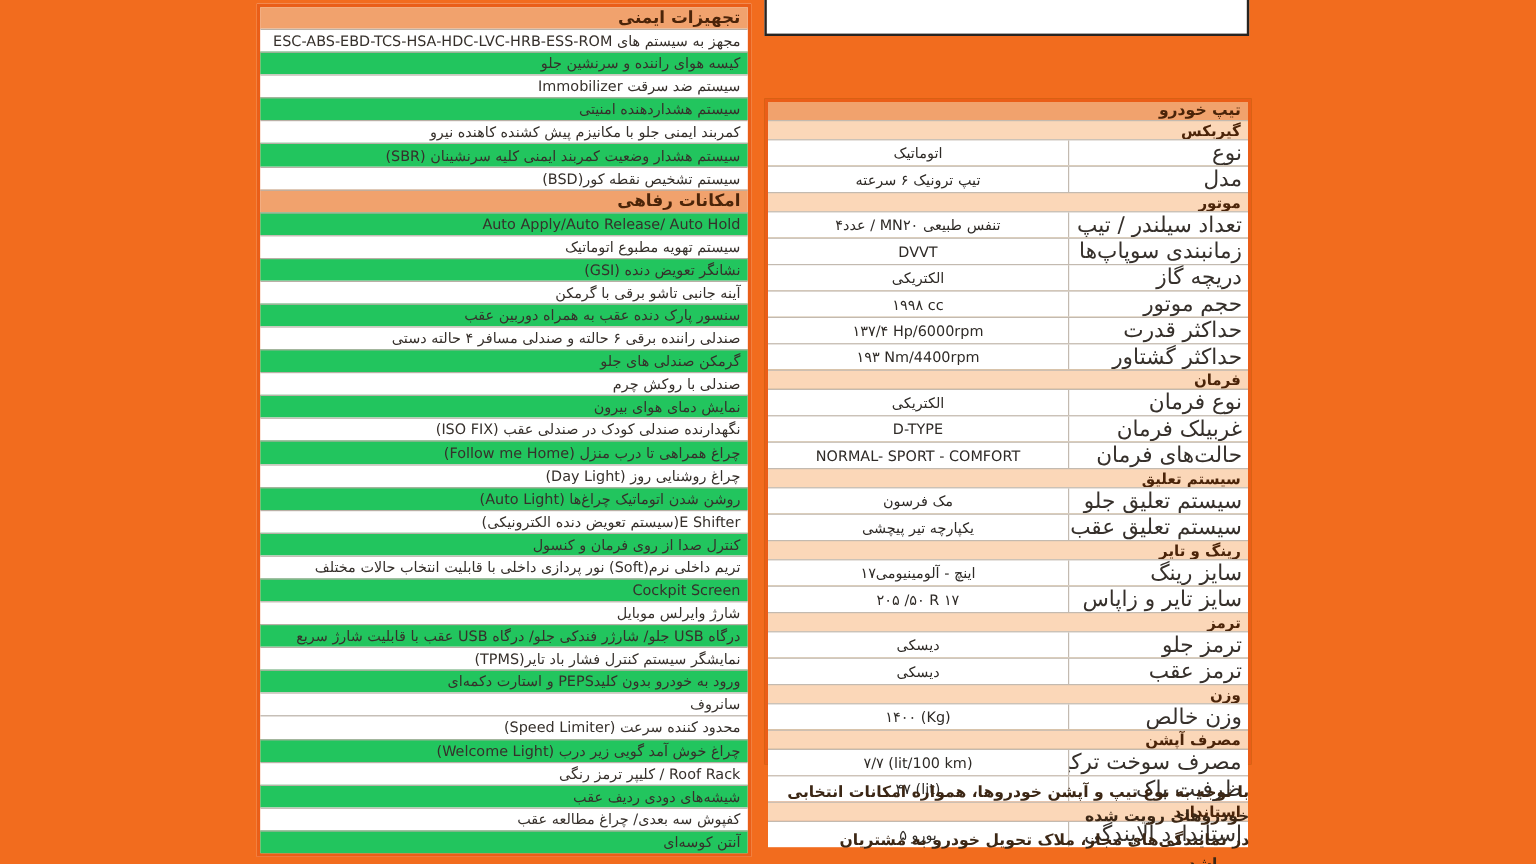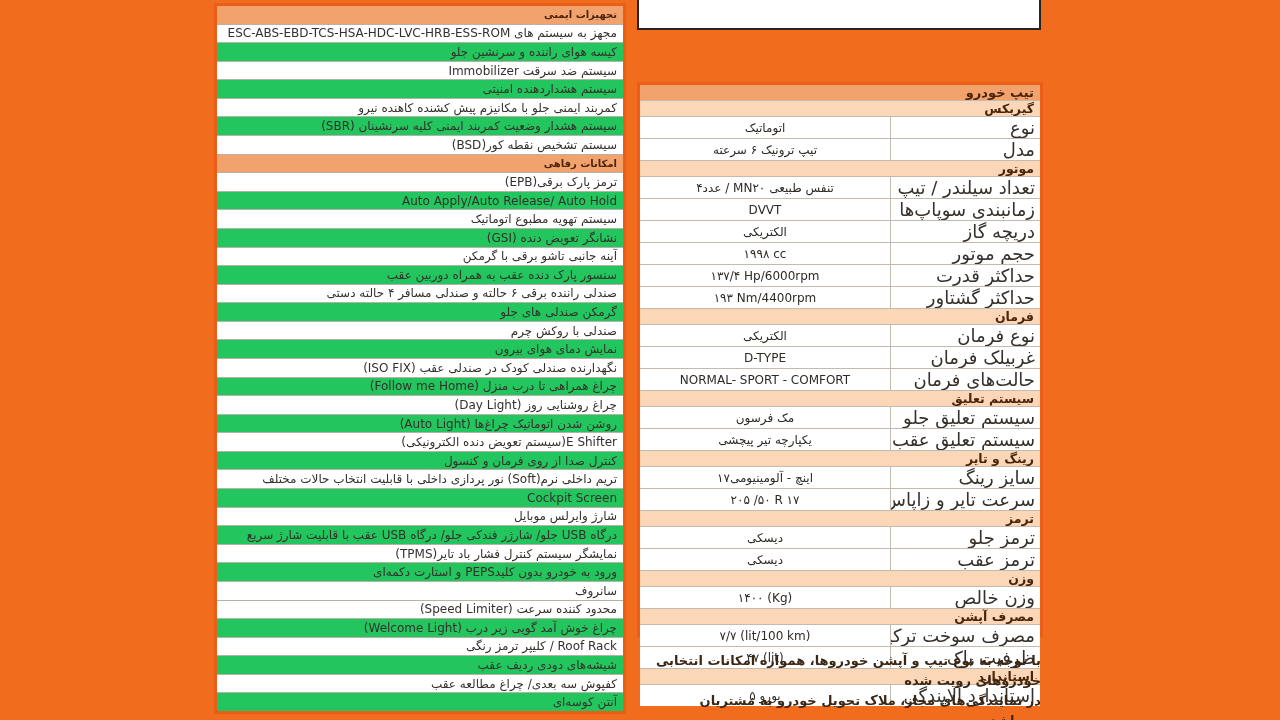--- a/index.html
+++ b/index.html
@@ -12,21 +12,21 @@
     box-sizing:border-box;border:3px solid #ea5e18;
     display:flex;flex-direction:column;background:#fff;
   }
   .lrow{
     flex:1 1 0;display:flex;align-items:center;justify-content:flex-start;
     padding:0 6px;font-size:12px;color:#36302b;white-space:nowrap;overflow:hidden;
   }
   .lrow + .lrow{border-top:1px solid #b9b0a6;}
   .lrow.white{background:#ffffff;}
   .lrow.peach{background:#22c55e;}
-  .lrow.lhead{background:#f1a26d;font-weight:bold;font-size:10px;color:#4b2409;}
+  .lrow.lhead{background:#f1a26d;font-weight:bold;font-size:14px;color:#4b2409;}
 
   
   .titlebox{
     position:absolute;left:637px;top:-8px;width:404px;height:38px;
     box-sizing:border-box;background:#ffffff;border:2px solid #272421;
   }
 
   
   .stable{
     position:absolute;left:637px;top:82px;width:406px;height:555px;
@@ -65,21 +65,20 @@
   <div class="ltable">
       <div class="lrow lhead" dir="rtl">تجهیزات ایمنی</div>
       <div class="lrow white" dir="rtl">مجهز به سیستم های ESC-ABS-EBD-TCS-HSA-HDC-LVC-HRB-ESS-ROM</div>
       <div class="lrow peach" dir="rtl">کیسه هوای راننده و سرنشین جلو</div>
       <div class="lrow white" dir="rtl">سیستم ضد سرقت Immobilizer</div>
       <div class="lrow peach" dir="rtl">سیستم هشداردهنده امنیتی</div>
       <div class="lrow white" dir="rtl">کمربند ایمنی جلو با مکانیزم پیش کشنده کاهنده نیرو</div>
       <div class="lrow peach" dir="rtl">سیستم هشدار وضعیت کمربند ایمنی کلیه سرنشینان (SBR)</div>
       <div class="lrow white" dir="rtl">سیستم تشخیص نقطه کور(BSD)</div>
       <div class="lrow lhead" dir="rtl">امکانات رفاهی</div>
-      <div class="lrow white" dir="rtl">ترمز پارک برقی(EPB)</div>
       <div class="lrow peach" dir="rtl">Auto Apply/Auto Release/ Auto Hold</div>
       <div class="lrow white" dir="rtl">سیستم تهویه مطبوع اتوماتیک</div>
       <div class="lrow peach" dir="rtl">نشانگر تعویض دنده (GSI)</div>
       <div class="lrow white" dir="rtl">آینه جانبی تاشو برقی با گرمکن</div>
       <div class="lrow peach" dir="rtl">سنسور پارک دنده عقب به همراه دوربین عقب</div>
       <div class="lrow white" dir="rtl">صندلی راننده برقی ۶ حالته و صندلی مسافر ۴ حالته دستی</div>
       <div class="lrow peach" dir="rtl">گرمکن صندلی های جلو</div>
       <div class="lrow white" dir="rtl">صندلی با روکش چرم</div>
       <div class="lrow peach" dir="rtl">نمایش دمای هوای بیرون</div>
       <div class="lrow white" dir="rtl">نگهدارنده صندلی کودک در صندلی عقب (ISO FIX)</div>
@@ -162,21 +161,21 @@
       <div class="srow data" dir="rtl">
         <div class="slabel" dir="rtl">سیستم تعلیق عقب</div>
         <div class="svalue" dir="rtl">یکپارچه تیر پیچشی</div>
       </div>
       <div class="srow shead" dir="rtl">رینگ و تایر</div>
       <div class="srow data" dir="rtl">
         <div class="slabel" dir="rtl">سایز رینگ</div>
         <div class="svalue" dir="ltr">۱۷اینچ - آلومینیومی</div>
       </div>
       <div class="srow data" dir="rtl">
-        <div class="slabel" dir="rtl">سرعت تایر و زاپاس</div>
+        <div class="slabel" dir="rtl">سایز تایر و زاپاس</div>
         <div class="svalue" dir="ltr">۲۰۵ /۵۰ R ۱۷</div>
       </div>
       <div class="srow shead" dir="rtl">ترمز</div>
       <div class="srow data" dir="rtl">
         <div class="slabel" dir="rtl">ترمز جلو</div>
         <div class="svalue" dir="rtl">دیسکی</div>
       </div>
       <div class="srow data" dir="rtl">
         <div class="slabel" dir="rtl">ترمز عقب</div>
         <div class="svalue" dir="rtl">دیسکی</div>

